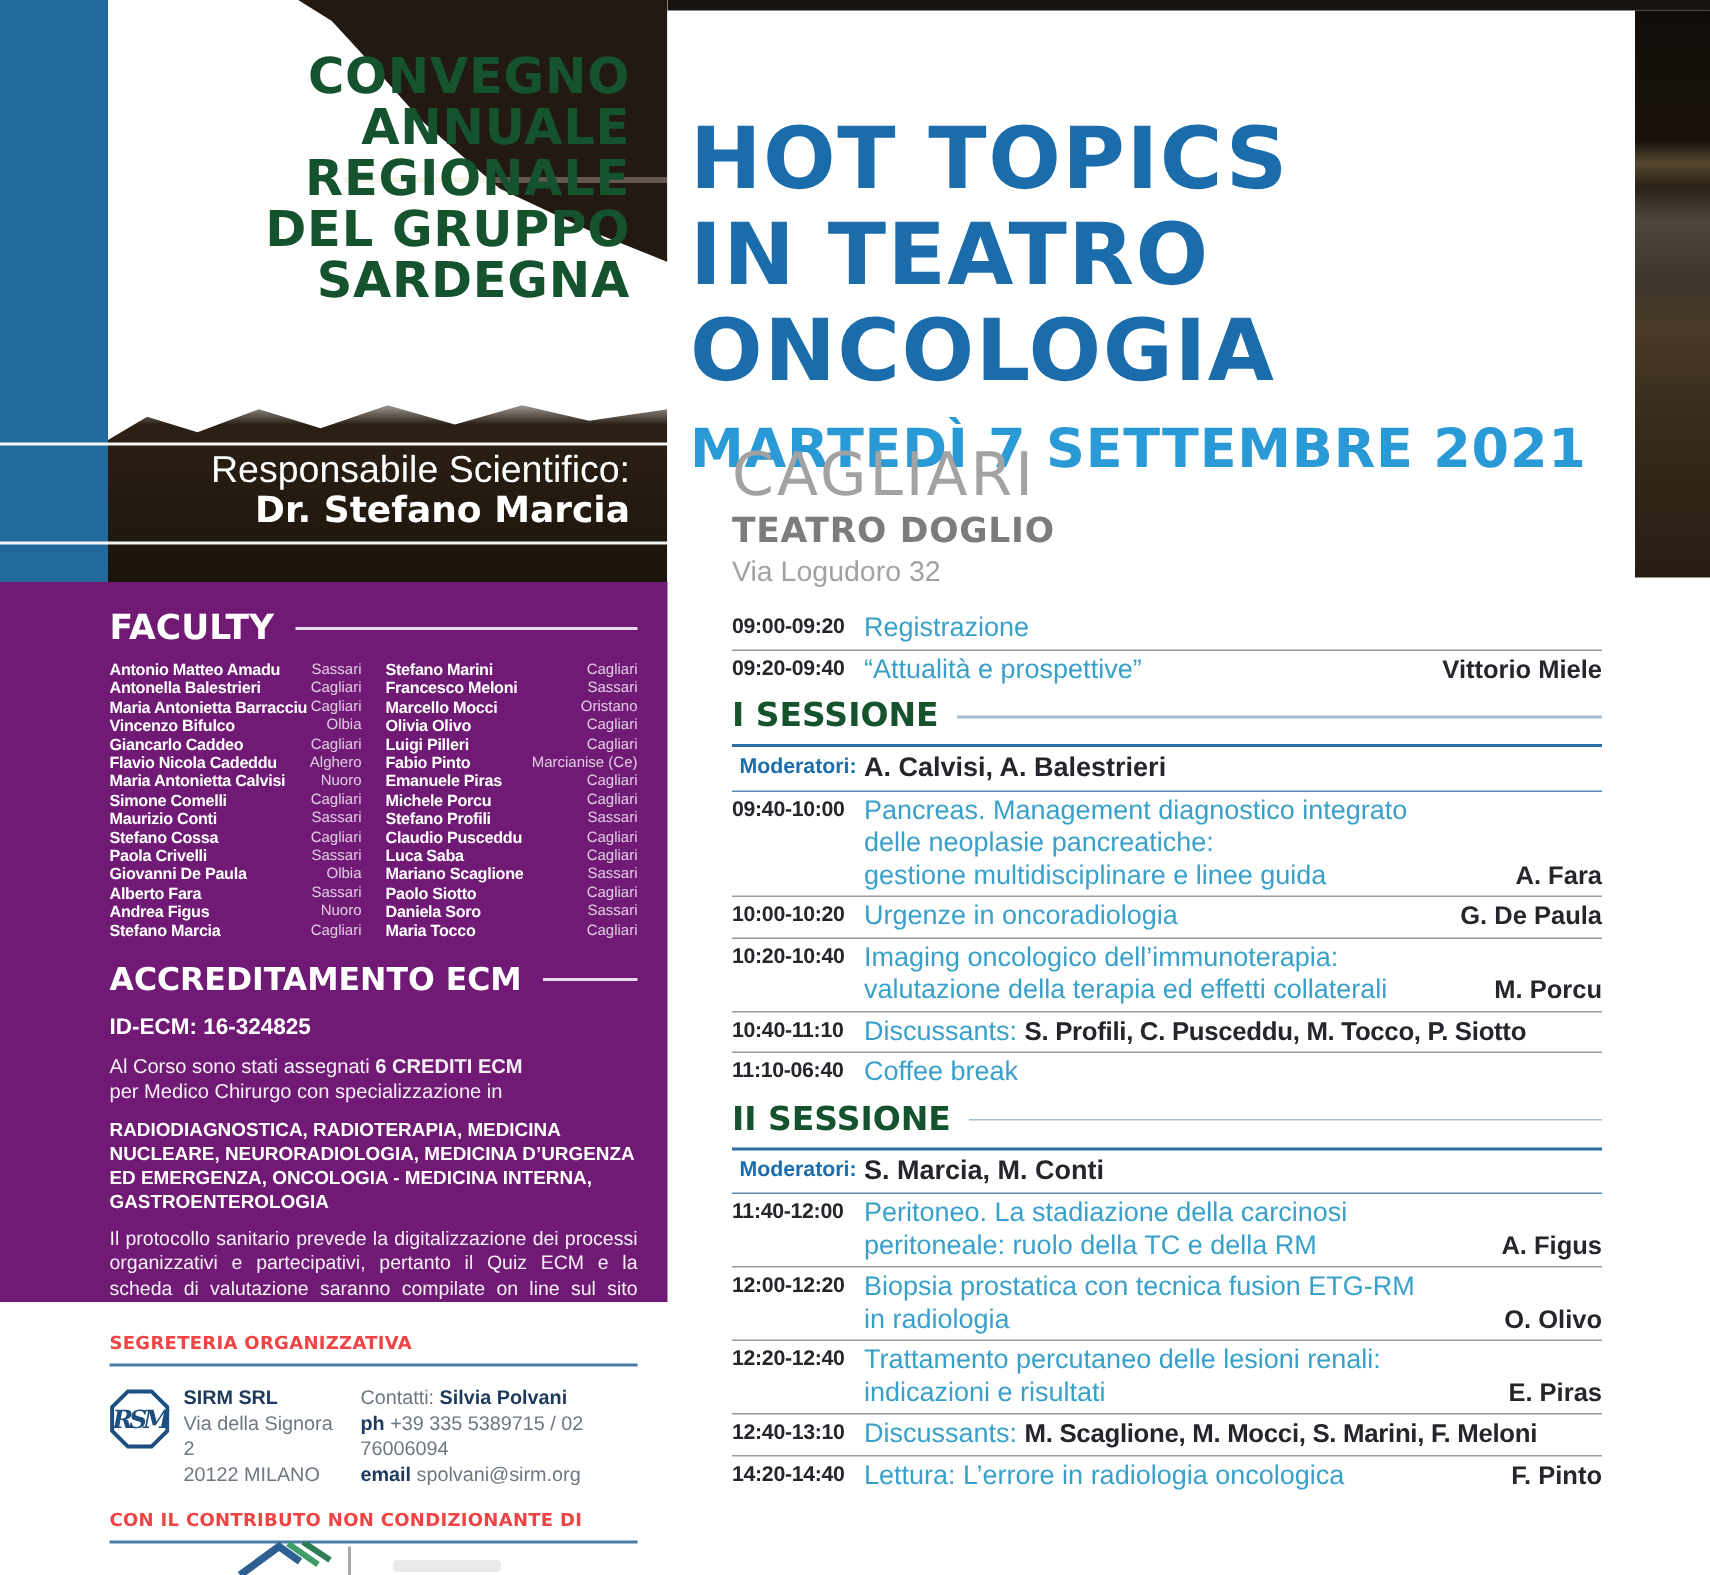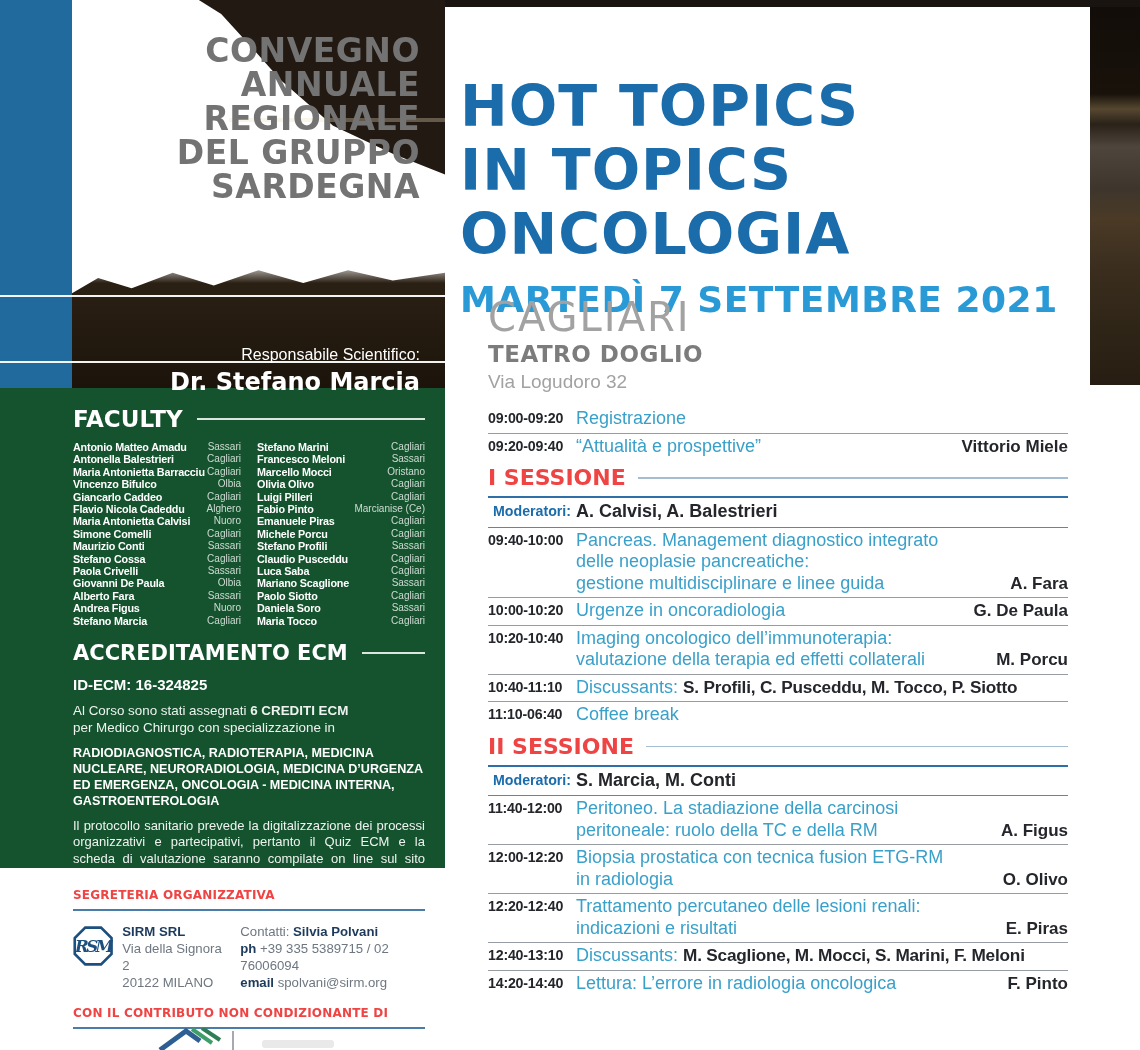--- a/index.html
+++ b/index.html
@@ -12,28 +12,28 @@
   .photo{left:72px;top:0;width:373px;height:388px;overflow:hidden;
      background:
        radial-gradient(ellipse 300px 190px at 6% 8%, rgba(248,198,124,.95), rgba(248,198,124,0) 62%),
        linear-gradient(to bottom,#c99a5e 0%,#bb9164 16%,#99876f 34%,#8a7d6b 52%,#6b5d4a 70%,#40322  2 84%,#2a1f13 100%),
        linear-gradient(to bottom,#c99a5e 0%,#bb9164 16%,#99876f 34%,#8a7d6b 52%,#6b5d4a 70%,#403222 84%,#2a1f13 100%);}
   .mountain{position:absolute;left:0;top:0;width:100%;height:45%;background:#221a12;
      clip-path:polygon(34% 0,100% 0,100% 100%,86% 88%,70% 72%,56% 46%,46% 22%,40% 8%);}
   .marina{position:absolute;right:0;top:118px;width:58%;height:4px;background:rgba(238,224,194,.32);}
   .beach{position:absolute;left:0;bottom:0;width:100%;height:33%;background:linear-gradient(to bottom,#32261709,#2b2014 18%,#1c140b 100%);
      clip-path:polygon(0 26%,7% 14%,16% 22%,27% 10%,38% 20%,50% 8%,62% 18%,74% 8%,86% 16%,100% 10%,100% 100%,0 100%);}
-  .blue-box{left:0;top:388px;width:445px;height:480px;background:#14532d;box-sizing:border-box;
+  .blue-box{left:0;top:388px;width:445px;height:480px;background:#701a75;box-sizing:border-box;
             padding:18px 20px 0 73px;color:#fff;}
   .white-line{left:0;width:445px;height:2px;background:rgba(255,255,255,.95);z-index:4;}
 
-  .conf-title{left:100px;top:34px;width:320px;text-align:right;z-index:3;color:#737373;
+  .conf-title{left:100px;top:34px;width:320px;text-align:right;z-index:3;color:#14532d;
      font-family:"DejaVu Sans",sans-serif;font-weight:bold;font-size:33px;line-height:34px;letter-spacing:.5px;}
   .resp-block{left:100px;top:301px;width:320px;text-align:right;z-index:5;color:#fff;}
-  .resp-label{font-size:16px;line-height:24px;font-weight:normal;margin-top:42px;}
+  .resp-label{font-size:25px;line-height:24px;font-weight:normal;}
   .resp-name{font-family:"DejaVu Sans",sans-serif;font-size:24px;line-height:30px;font-weight:bold;}
 
   .wh-head{display:flex;align-items:center;gap:14px;font-family:"DejaVu Sans",sans-serif;
            font-weight:bold;}
   .wh-head .hline{flex:1;height:1.5px;background:rgba(255,255,255,.85);}
   .fac-head{font-size:23px;}
   .ecm-head{font-size:21px;margin-top:14px;}
 
   .fac-cols{display:flex;gap:16px;margin-top:9px;}
   .fac-col{flex:1;min-width:0;}
@@ -82,21 +82,21 @@
   .time{width:88px;flex:none;align-self:flex-start;font-size:14.2px;font-weight:bold;
         line-height:21.5px;color:#24262b;letter-spacing:-.2px;}
   .topic{flex:1;min-width:0;}
   .t-line{font-size:18px;line-height:21.5px;color:#39a0ca;white-space:nowrap;}
   .disc-label{font-size:18px;line-height:21.5px;color:#39a0ca;}
   .disc-names{font-size:17.2px;line-height:21.5px;color:#24262b;font-weight:bold;letter-spacing:-.2px;white-space:nowrap;}
   .speaker{flex:none;padding-left:8px;font-size:17px;font-weight:bold;color:#24262b;
            line-height:21.5px;white-space:nowrap;}
   .session-head{display:flex;align-items:center;gap:12px;margin-top:5px;padding-bottom:5px;
                 border-bottom:2px solid #2d6fa6;}
-  .session-title{font-family:"DejaVu Sans",sans-serif;font-weight:bold;font-size:22px;line-height:26px;color:#ef4444;text-align:right;}
+  .session-title{font-family:"DejaVu Sans",sans-serif;font-weight:bold;font-size:22px;line-height:26px;color:#14532d;text-align:right;}
   .session-sideline{flex:1;height:1.5px;background:#a5bdd1;}
   .mod-row{display:flex;padding:3px 0 4px;border-bottom:1.5px solid #5c87ad;text-align:center;}
   .mod-label{width:88px;flex:none;font-size:14.2px;font-weight:bold;line-height:21.5px;color:#1b6cab;}
   .mod-names{font-size:18px;font-weight:bold;line-height:21.5px;color:#24262b;}
 </style>
 </head>
 <body>
 
 <div id="page">
 
@@ -294,21 +294,21 @@
   </svg>
   <div class="abs logo-divider"></div>
   <div class="abs logo-faint"></div>
 
   <div class="abs top-bar"></div>
   <div class="abs photo-strip"></div>
 
   <div class="abs title-block">
     <div class="main-title">
       <div>HOT TOPICS</div>
-      <div>IN TOPICS</div>
+      <div>IN TEATRO</div>
       <div>ONCOLOGIA</div>
     </div>
     <div class="date-line">MARTEDÌ 7 SETTEMBRE 2021</div>
   </div>
 
   <div class="abs venue-block">
     <div class="city">CAGLIARI</div>
     <div class="venue">TEATRO DOGLIO</div>
     <div class="venue-addr">Via Logudoro 32</div>
   </div>

